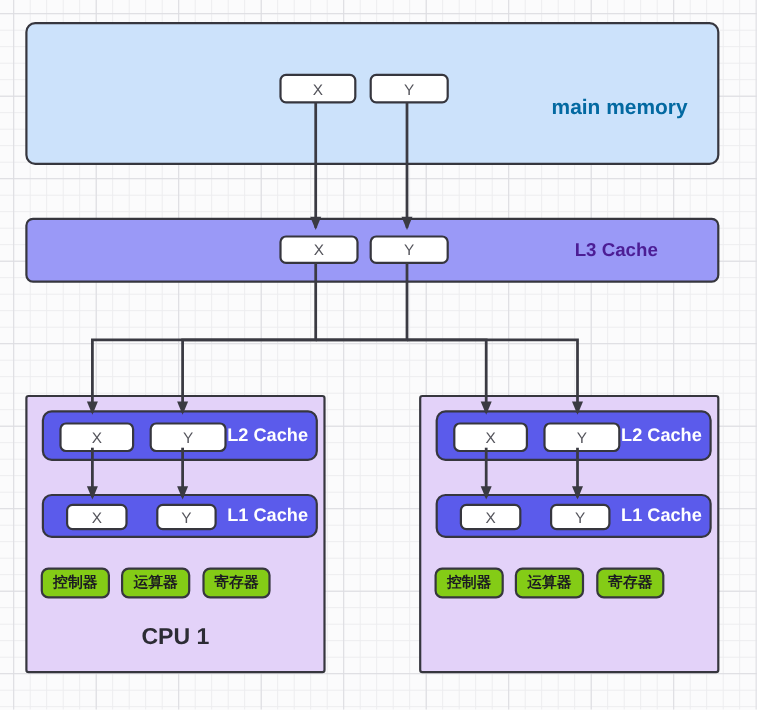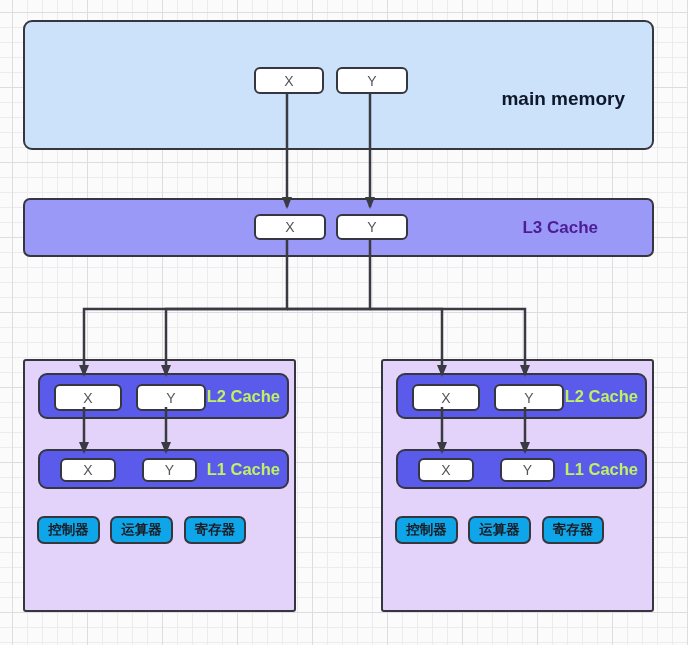--- a/index.html
+++ b/index.html
@@ -37,34 +37,34 @@
   .cell {
     position: absolute;
     background: #ffffff; border: 2px solid #36363e;
     border-radius: 6px; box-sizing: border-box;
     display: flex; align-items: center; justify-content: center;
     font-size: 14px; color: #55555c;
   }
   .bar-label {
     position: absolute; right: 7px; top: 50%;
     transform: translateY(-50%);
-    color: #bef264; font-weight: bold; font-size: 16.5px;
+    color: #ffffff; font-weight: bold; font-size: 16.5px;
     white-space: nowrap;
   }
   .mem-label {
     position: absolute; right: 27px; top: 66px;
-    font-weight: bold; font-size: 19px; color: #0f172a;
+    font-weight: bold; font-size: 19px; color: #0369a1;
   }
   .l3-label {
     position: absolute; right: 54px; top: 18px;
     font-weight: bold; font-size: 17px; color: #4c1d95;
   }
   .unit {
     position: absolute; top: 155px; height: 28px;
-    background: #0ea5e9; border: 2px solid #36363e;
+    background: #84cc16; border: 2px solid #36363e;
     border-radius: 7px; box-sizing: border-box;
     display: flex; align-items: center; justify-content: center;
     font-size: 13.5px; font-weight: 600; color: #1c1c22;
   }
   .cpu-title {
     position: absolute; left: 0; right: 0; top: 206px;
     text-align: center; font-weight: bold; font-size: 21px; color: #2c2c34;
   }
   #wires {
     position: absolute; left: 0; top: 0;
@@ -97,20 +97,21 @@
     <div class="bar-label">L2 Cache</div>
   </div>
   <div class="cachebar l1bar">
     <div class="cell" style="left:20px; top:7px; width:56px; height:24px;">X</div>
     <div class="cell" style="left:102px; top:7px; width:55px; height:24px;">Y</div>
     <div class="bar-label">L1 Cache</div>
   </div>
   <div class="unit" style="left:12px; width:63px;">控制器</div>
   <div class="unit" style="left:85px; width:63px;">运算器</div>
   <div class="unit" style="left:159px; width:62px;">寄存器</div>
+  <div class="cpu-title">CPU 1</div>
 </div>
 
 <div class="node cpu cpu2">
   <div class="cachebar l2bar">
     <div class="cell" style="left:14px; top:9px; width:68px; height:27px;">X</div>
     <div class="cell" style="left:96px; top:9px; width:70px; height:27px;">Y</div>
     <div class="bar-label">L2 Cache</div>
   </div>
   <div class="cachebar l1bar">
     <div class="cell" style="left:20px; top:7px; width:56px; height:24px;">X</div>

